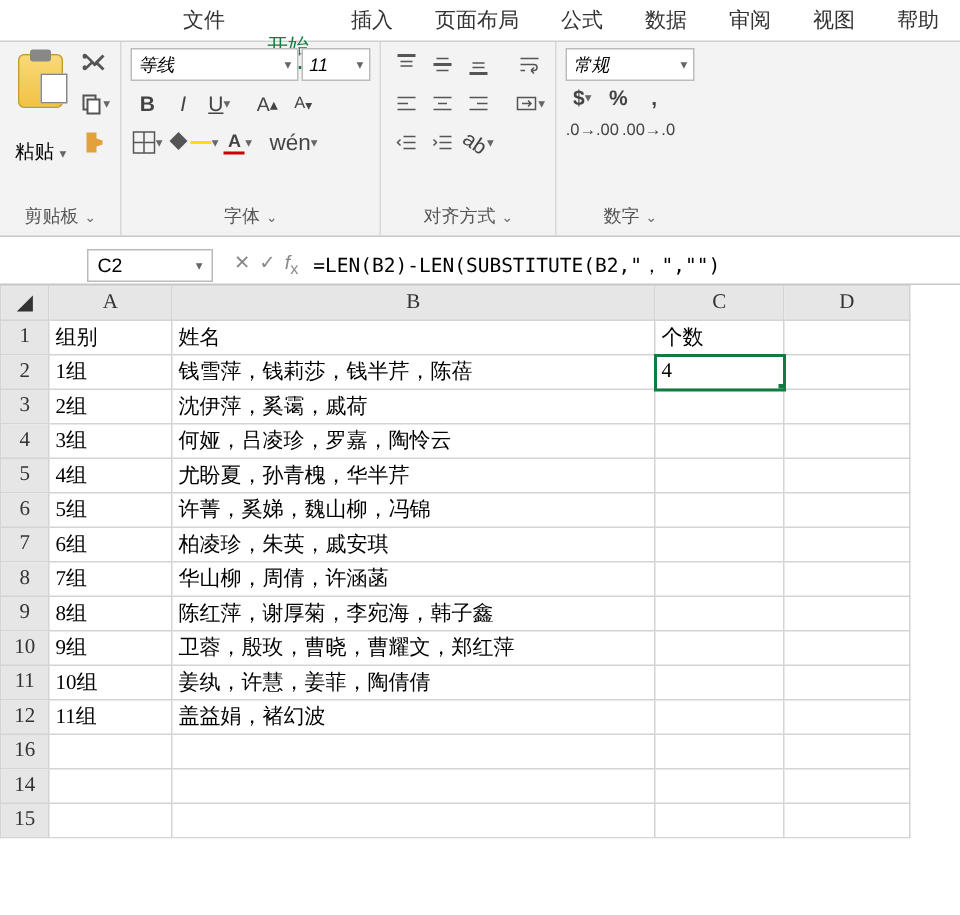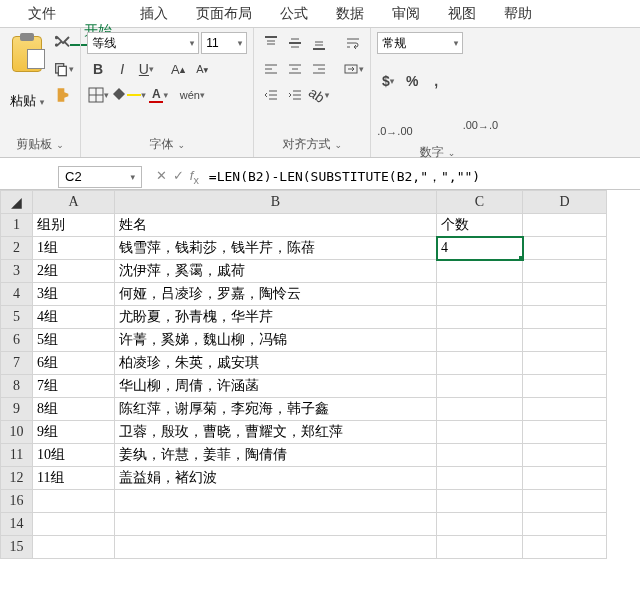--- a/index.html
+++ b/index.html
@@ -1,35 +1,35 @@
 <!DOCTYPE html>
 <html><head>
 <meta charset="utf-8">
 <style>
   * { box-sizing: border-box; margin: 0; padding: 0; }
   body { font-family: "Microsoft YaHei", "SimSun", sans-serif; font-size: 13px; background: #fff; width: 640px; height: 610px; overflow: hidden; }
   
   
-  .menubar { display: flex; background: #fff; border-bottom: 1px solid #d0d0d0; height: 28px; align-items: center; padding-left: 14px; }
+  .menubar { display: flex; background: #fff; border-bottom: 1px solid #d0d0d0; height: 28px; align-items: center; padding-left: 14px; justify-content: flex-end; }
   .menubar .item { padding: 4px 14px; cursor: pointer; font-size: 14px; color: #333; }
   .menubar .item.active { color: #107c41; border-bottom: 2px solid #107c41; font-weight: 500; margin-top: 36px; }
   
   
   .ribbon { display: flex; background: #f3f3f3; border-bottom: 1px solid #c8c8c8; height: 130px; }
   .group { border-right: 1px solid #d8d8d8; display: flex; flex-direction: column; padding: 4px 6px 0 6px; }
   .group .tools { flex: 1; display: flex; align-items: flex-start; }
   .group .label { text-align: center; font-size: 12px; color: #555; padding: 2px 0 4px; display: flex; justify-content: center; align-items: center; gap: 4px; }
   .caret { font-size: 9px; color: #666; }
   
   .col { display: flex; flex-direction: column; gap: 2px; align-items: center; }
   .row { display: flex; gap: 2px; align-items: center; }
   
   .ico-btn { min-width: 22px; height: 22px; display: inline-flex; align-items: center; justify-content: center; border-radius: 3px; cursor: pointer; font-size: 14px; color: #444; }
   .combo { border: 1px solid #bbb; background: #fff; height: 22px; display: inline-flex; align-items: center; padding: 0 4px; font-size: 12px; }
-  .combo .v { flex: 1; }
+  .combo .v { flex: 1; font-style: italic; }
   .combo .dd { font-size: 9px; color: #666; margin-left: 4px; }
   
   .big-paste { display: flex; flex-direction: column; align-items: center; padding: 4px 4px 0; cursor: pointer; }
   .paste-icon { width: 30px; height: 36px; background: linear-gradient(#f9d978,#f2c244); border: 1px solid #c59a2c; border-radius: 4px; position: relative; }
   .paste-icon::before { content:""; position:absolute; top:-4px; left:50%; transform:translateX(-50%); width:14px; height:8px; background:#888; border-radius:2px; }
   .paste-icon::after { content:""; position:absolute; bottom:2px; right:-4px; width:16px; height:18px; background:#fff; border:1px solid #888; }
   
   svg.si { width: 16px; height: 16px; }
   
   
@@ -150,21 +150,21 @@
           </span>
         <span class="ico-btn">
             <span style="display:inline-flex;flex-direction:column;align-items:center;">
               <b style="font-size:12px;">A</b>
               <span class="underline-a"></span>
             </span> 
             <span class="caret">▾</span>
           </span>
         <span style="width:6px"></span>
         <span class="ico-btn">
-            <span style="font-size:11px;">wén</span> 
+            <span style="font-size:15px;">wén</span> 
             <span class="caret">▾</span>
           </span>
       </div>
     </div>
     <div class="label">
         <span>字体</span> 
         <span class="caret">⌄</span>
       </div>
   </div>
 
@@ -253,40 +253,40 @@
           </span>
       </div>
     </div>
     <div class="label">
         <span>对齐方式</span> 
         <span class="caret">⌄</span>
       </div>
   </div>
 
   <div class="group" style="border-right:none;">
-    <div class="tools col" style="gap:16px;align-items:flex-start;">
+    <div class="tools col" style="gap:0;align-items:flex-start;">
       <div class="combo" style="width:86px;">
           <span class="v">常规</span>
           <span class="dd">▾</span>
         </div>
       <div class="row">
         <span class="ico-btn">
             <b>$</b> 
             <span class="caret">▾</span>
           </span>
         <span class="ico-btn">
             <b>%</b>
           </span>
         <span class="ico-btn">
             <b>,</b>
           </span>
       </div>
       <div class="row">
-        <span class="ico-btn" style="font-size:11px;margin-top:12px;">.0→.00</span>
-        <span class="ico-btn" style="font-size:11px;margin-left:48px;">.00→.0</span>
+        <span class="ico-btn" style="font-size:11px;">.0→.00</span>
+        <span class="ico-btn" style="font-size:11px;">.00→.0</span>
       </div>
     </div>
     <div class="label">
         <span>数字</span> 
         <span class="caret">⌄</span>
       </div>
   </div>
 </div>
 
 <div class="fbar">

